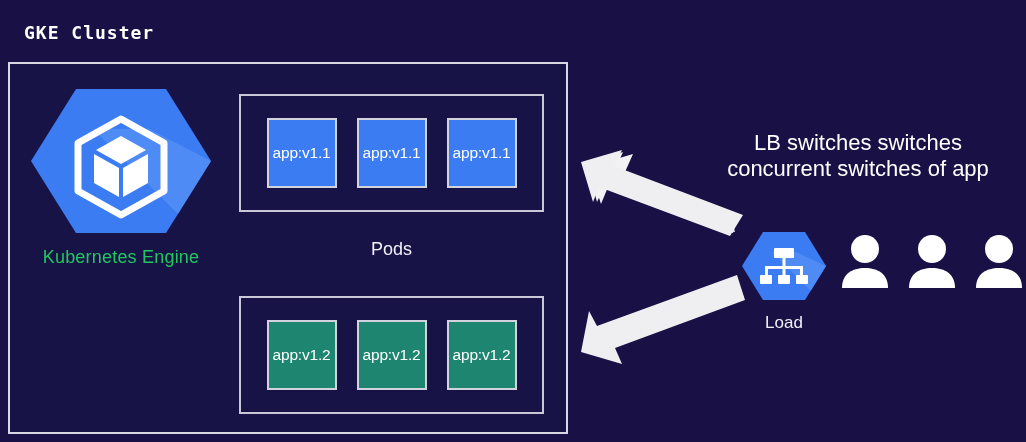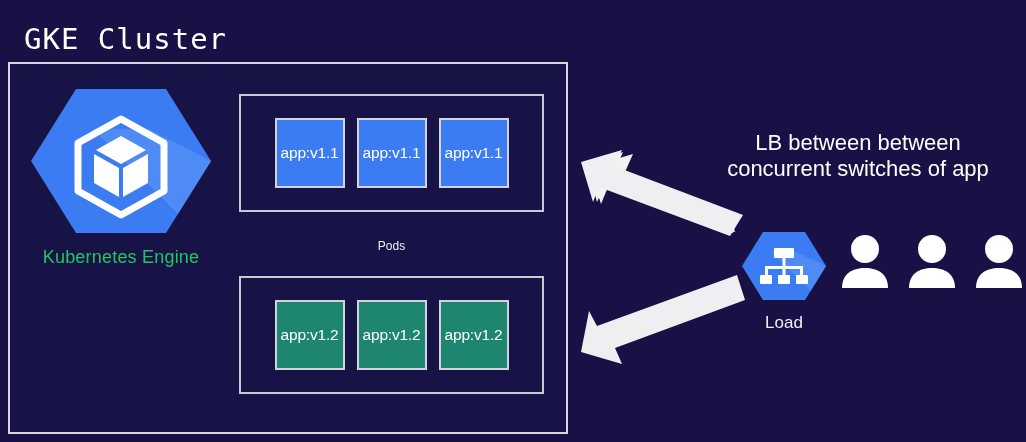--- a/index.html
+++ b/index.html
@@ -15,22 +15,22 @@
     overflow: hidden;
     font-family: "Liberation Sans", sans-serif;
   }
 
   
   #cluster-title {
     position: absolute;
     left: 24px;
     top: 22px;
     font-family: "DejaVu Sans Mono", "Liberation Mono", monospace;
-    font-size: 29px;
-    font-weight: normal;
+    font-size: 18px;
+    font-weight: bold;
     letter-spacing: 1px;
     color: #ffffff;
   }
 
   
   #cluster-box {
     position: absolute;
     left: 8px;
     top: 62px;
     width: 560px;
@@ -68,29 +68,29 @@
   }
 
   
   .pod-group {
     position: absolute;
     border: 2px solid #c9c9d6;
     background: transparent;
     box-sizing: border-box;
   }
   #pod-group-v1-1 { left: 239px; top: 94px;  width: 305px; height: 118px; }
-  #pod-group-v1-2 { left: 239px; top: 276px; width: 305px; height: 118px; }
+  #pod-group-v1-2 { left: 239px; top: 296px; width: 305px; height: 118px; }
 
   .pod-row {
     position: absolute;
     left: 0; top: 0; right: 0; bottom: 0;
     display: flex;
     align-items: center;
     justify-content: center;
-    gap: 12px;
+    gap: 20px;
   }
   .pod {
     width: 70px;
     height: 70px;
     border: 2px solid #d3d3de;
     box-sizing: border-box;
     display: flex;
     align-items: center;
     justify-content: center;
     color: #ffffff;
@@ -101,21 +101,21 @@
   .pod.blue  { background: #3b7cf3; }
   .pod.green { background: #1e8570; }
 
   
   #pods-label {
     position: absolute;
     left: 239px;
     top: 239px;
     width: 305px;
     text-align: center;
-    font-size: 12px;
+    font-size: 18px;
     color: #f0f0f6;
   }
 
   
   #arrows {
     position: absolute;
     left: 575px;
     top: 140px;
     width: 200px;
     height: 250px;
@@ -225,21 +225,21 @@
       <polygon points="158,93 163,77 50,32 58,14 14,27 26,64 33,47 149,91" fill="#f2f2f4"></polygon>
       <path d="M155,96 L24,47 L18,62 L6,22 L47,10 L39,26 L168,75 Z" fill="#efeff2"></path>
     </g>
 
     <g>
       <path d="M170,160 L40,208 L47,224 L6,212 L14,171 L22,186 L162,135 Z" fill="#efeff2"></path>
     </g>
   </svg>
 
   <div id="callout">
-    <div>LB between between</div>
+    <div>LB switches switches</div>
     <div>concurrent switches of app</div>
   </div>
 
   <div id="lb-node">
     <div id="lb-hex-wrap">
       <svg width="84" height="76" viewBox="0 0 84 76">
         <defs>
           <clipPath id="lbhexclip">
             <polygon points="21,4 63,4 84,38 63,72 21,72 0,38"></polygon>
           </clipPath>

